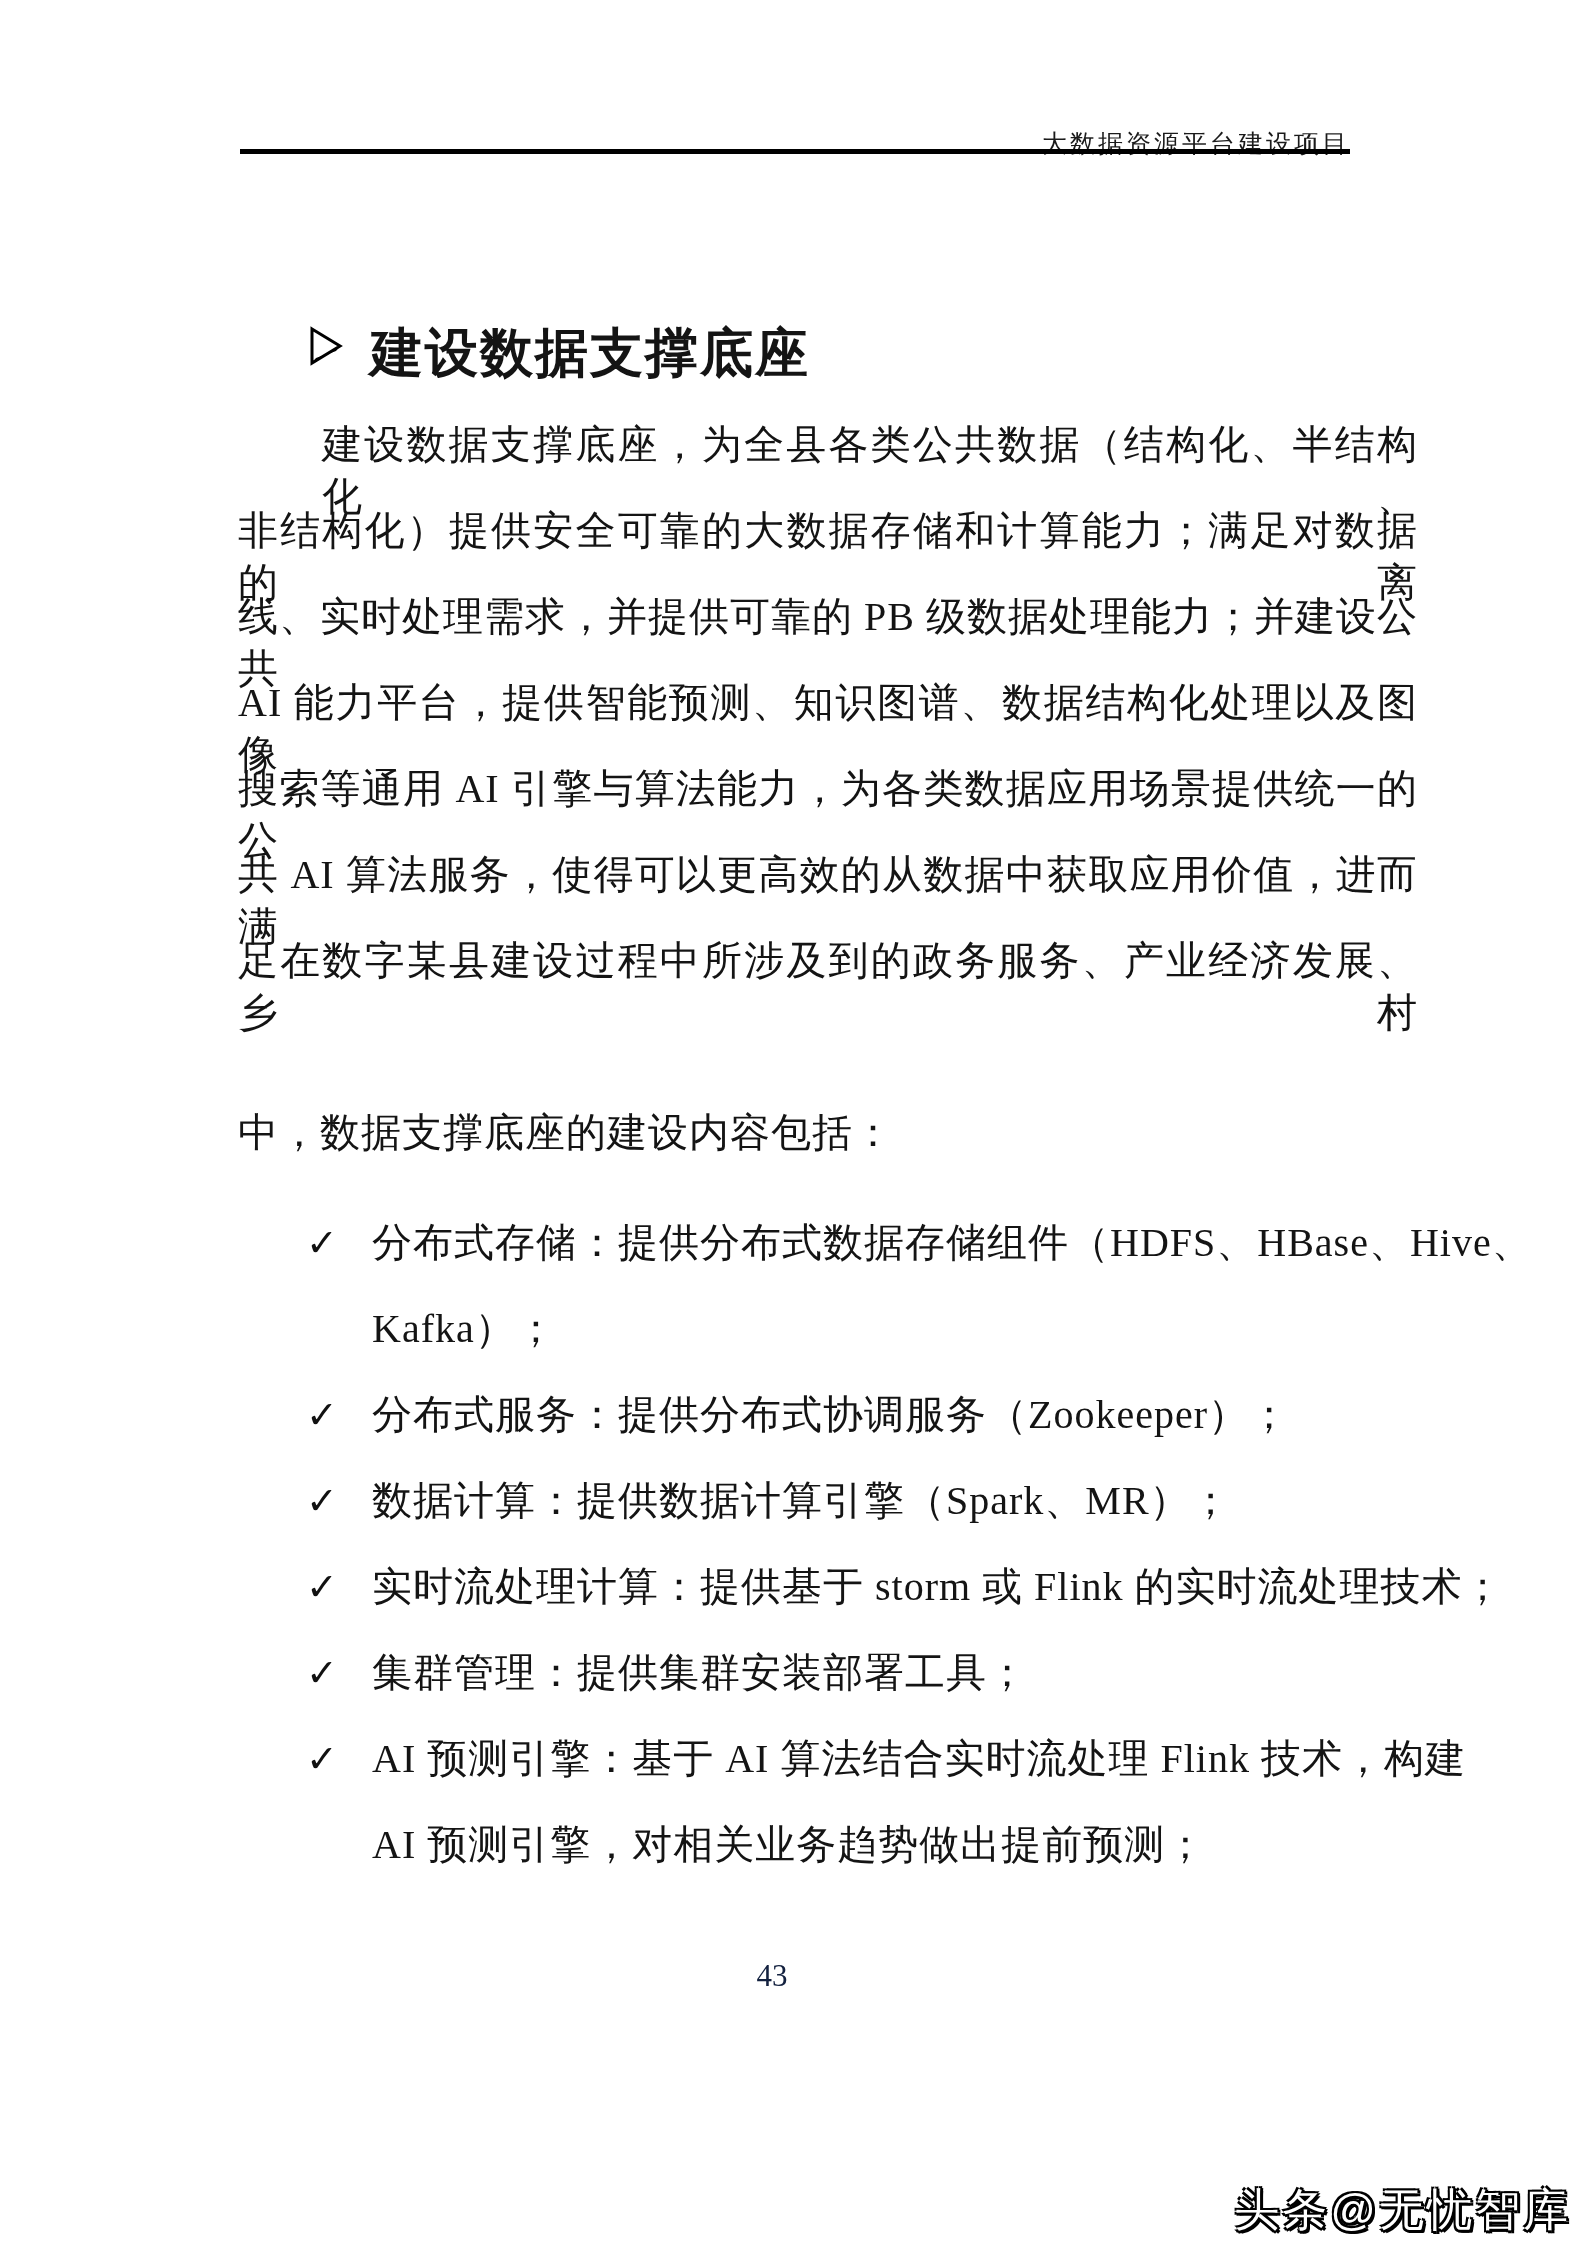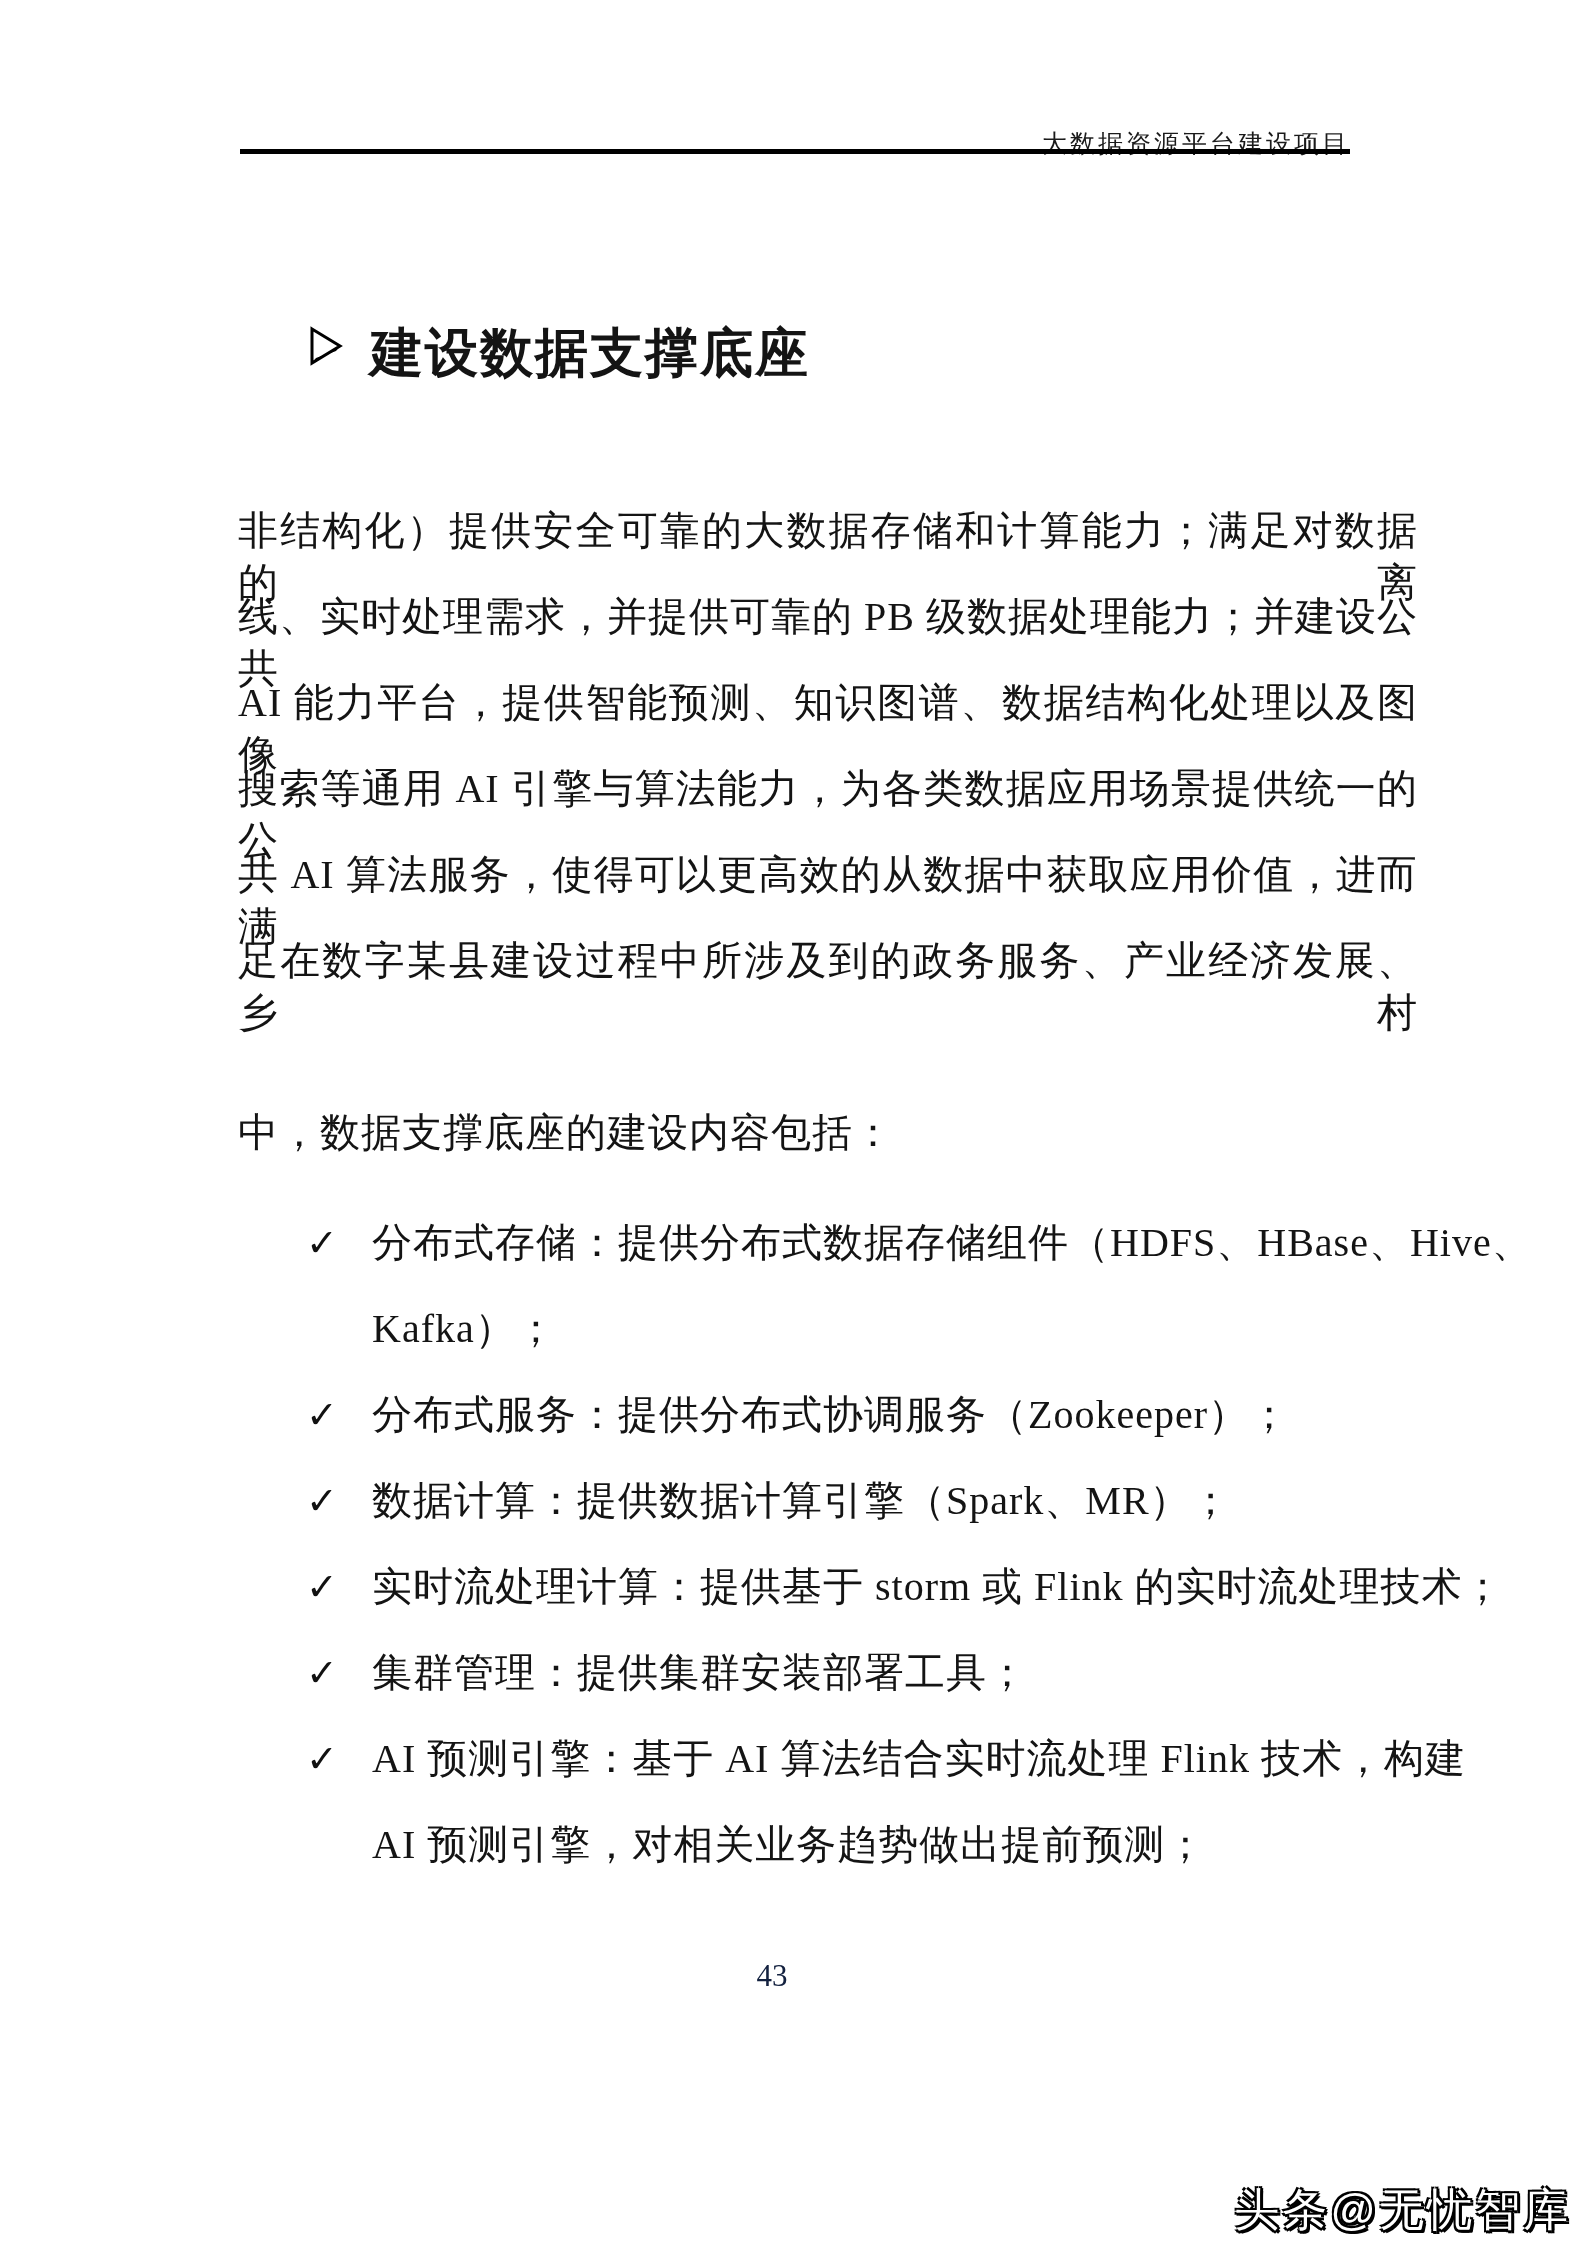--- a/index.html
+++ b/index.html
@@ -80,20 +80,21 @@
 
 
   <span class="sub-arrow">
     <svg width="36" height="42" viewBox="0 0 36 42">
       <polygon points="4,4 32,21 4,38" fill="#ffffff" stroke="#000000" stroke-width="3" stroke-linejoin="miter"></polygon>
       <polygon points="4,38 32,21 28,26 8,33" fill="#000000"></polygon>
     </svg>
   </span>
   <div class="sub-title">建设数据支撑底座</div>
 
+  <div class="tline j indent" style="top:419px">建设数据支撑底座，为全县各类公共数据（结构化、半结构化、</div>
   <div class="tline j" style="top:505px">非结构化）提供安全可靠的大数据存储和计算能力；满足对数据的离</div>
   <div class="tline j" style="top:591px">线、实时处理需求，并提供可靠的 PB 级数据处理能力；并建设公共</div>
   <div class="tline j" style="top:677px">AI 能力平台，提供智能预测、知识图谱、数据结构化处理以及图像</div>
   <div class="tline j" style="top:763px">搜索等通用 AI 引擎与算法能力，为各类数据应用场景提供统一的公</div>
   <div class="tline j" style="top:935px">足在数字某县建设过程中所涉及到的政务服务、产业经济发展、乡村</div>
   <div class="tline j" style="top:849px">共 AI 算法服务，使得可以更高效的从数据中获取应用价值，进而满</div>
   <div class="tline" style="top:1107px">中，数据支撑底座的建设内容包括：</div>
 
   <div class="cmark" style="top:1217px">✓</div>
   <div class="cline" style="top:1303px">Kafka）；</div>

